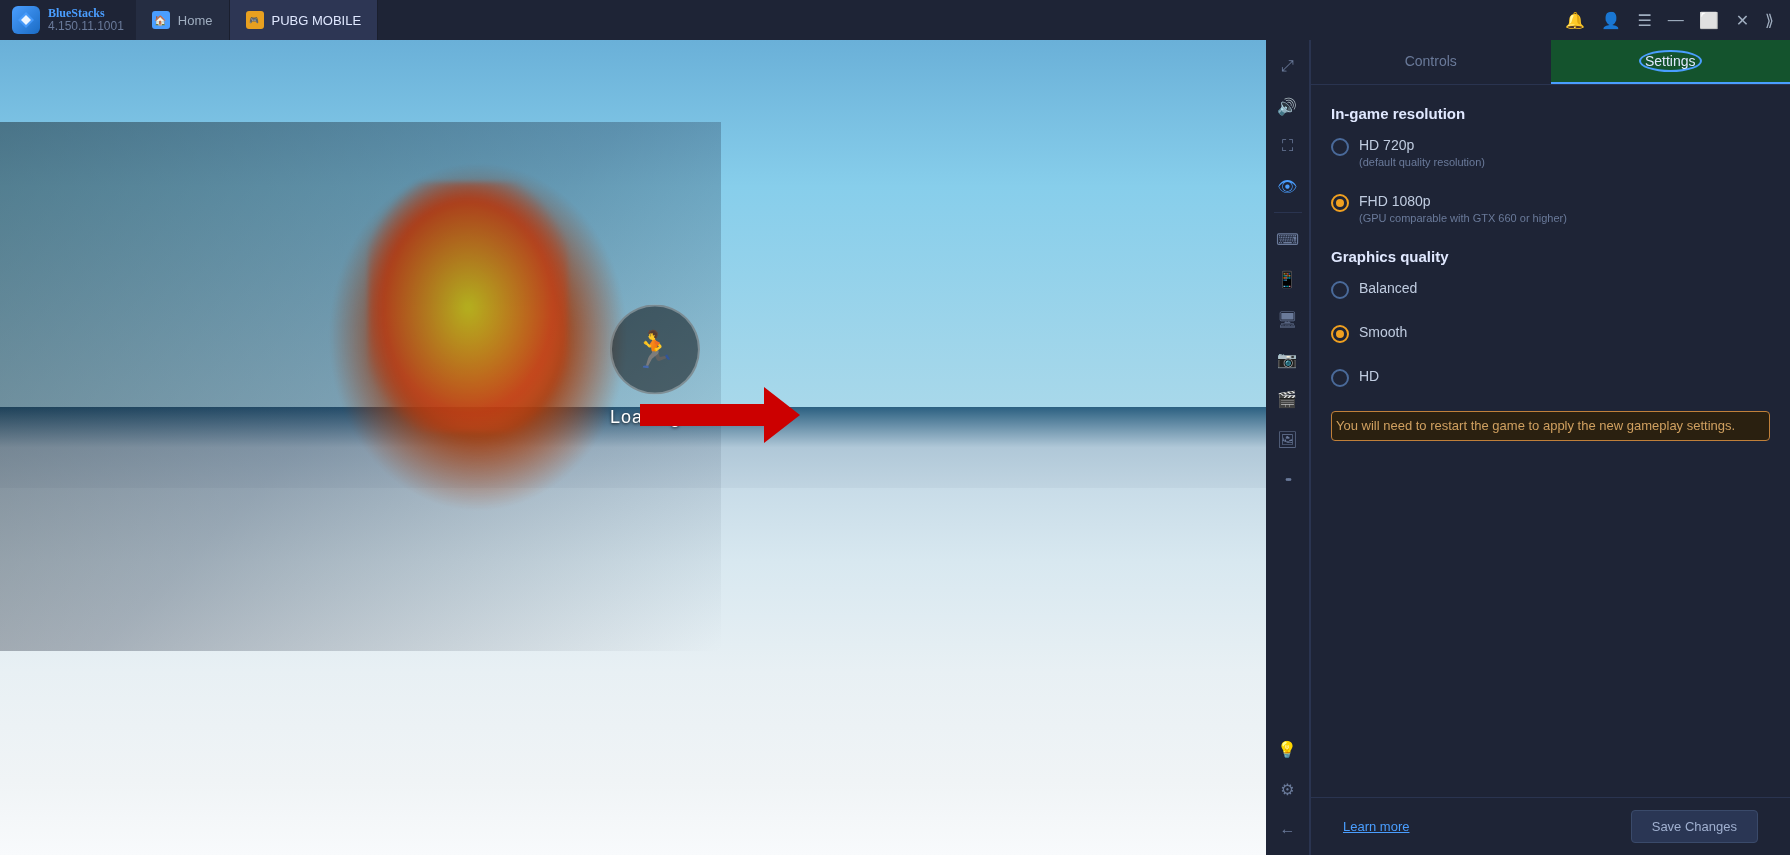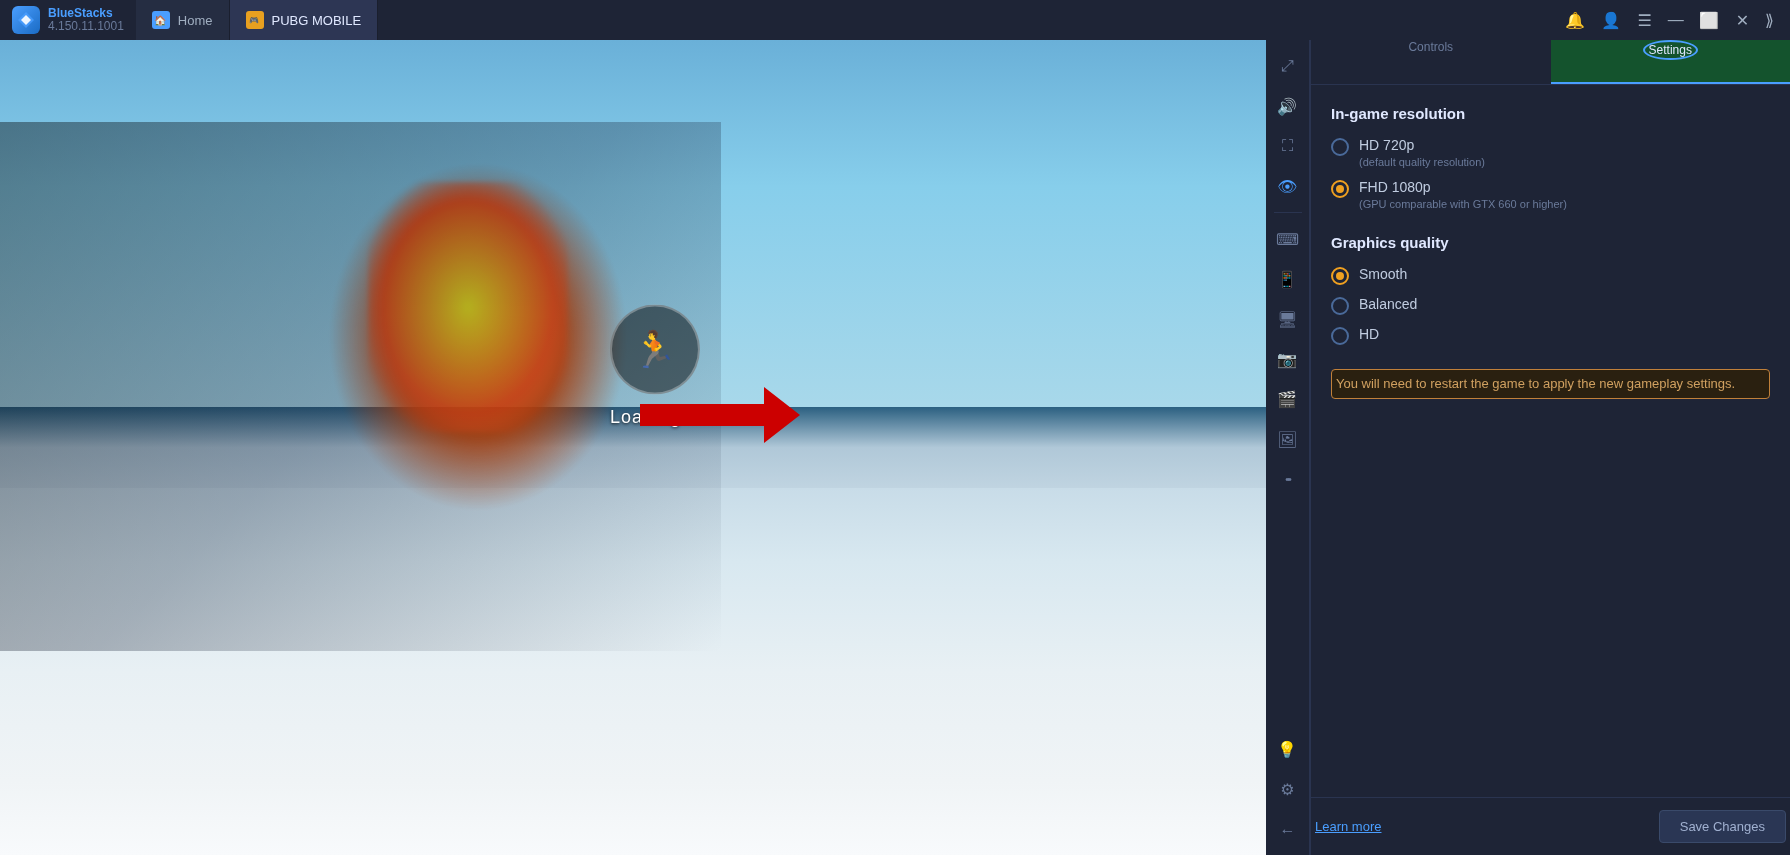--- a/index.html
+++ b/index.html
@@ -34,20 +34,21 @@
     }
     .logo-text {
       display: flex;
       flex-direction: column;
       line-height: 1.1;
     }
     .logo-name {
       color: #4a9eff;
       font-size: 12px;
       font-weight: bold;
+      font-family: Liberation Serif, serif;
     }
     .logo-version {
       color: #6a7a9a;
       font-size: 12px;
     }
     .tab {
       height: 40px;
       display: flex;
       align-items: center;
       padding: 0 16px;
@@ -258,23 +259,23 @@
     }
     .settings-tabs {
       display: flex;
       border-bottom: 1px solid #2a3450;
       flex-shrink: 0;
     }
     .settings-tab {
       flex: 1;
       height: 44px;
       display: flex;
-      align-items: flex-start;
+      align-items: center;
       justify-content: center;
-      font-size: 12px;
+      font-size: 14px;
       color: #6a7a9a;
       cursor: pointer;
       border-bottom: 2px solid transparent;
     }
     .settings-tab.active {
       color: #e0e8ff;
       border-bottom: 2px solid #4a9eff;
       background: #14532d;
     }
     .settings-tab-circle {
@@ -290,21 +291,21 @@
     }
     .section-title {
       color: #e0e8ff;
       font-size: 15px;
       font-weight: 600;
       margin-bottom: 14px;
     }
     .radio-group {
       display: flex;
       flex-direction: column;
-      gap: 10px;
+      gap: 24px;
       margin-bottom: 24px;
     }
     .radio-item {
       display: flex;
       align-items: flex-start;
       gap: 10px;
       cursor: pointer;
     }
     .radio-outer {
       width: 18px;
@@ -347,21 +348,21 @@
     .warning-text {
       color: #d0a060;
       font-size: 13px;
       line-height: 1.5;
     }
 
     .settings-footer {
       display: flex;
       align-items: center;
       justify-content: space-between;
-      padding: 12px 4px;
+      padding: 12px 32px;
       border-top: 1px solid #2a3450;
       flex-shrink: 0;
     }
     .learn-more {
       color: #4a9eff;
       font-size: 13px;
       cursor: pointer;
       text-decoration: underline;
     }
     .save-btn {
@@ -499,33 +500,33 @@
         </div>
 
 
       </div>
 
       <div class="section-title">Graphics quality</div>
       <div class="radio-group">
 
 
         <div class="radio-item">
+          <div class="radio-outer"></div>
+          <div class="radio-label">Balanced</div>
+        </div>
+
+        <div class="radio-item">
           <div class="radio-outer selected">
             <div class="radio-inner"></div>
           </div>
           <div class="radio-label">Smooth</div>
         </div>
 
         <div class="radio-item">
           <div class="radio-outer"></div>
-          <div class="radio-label">Balanced</div>
-        </div>
-
-        <div class="radio-item">
-          <div class="radio-outer"></div>
           <div class="radio-label">HD</div>
         </div>
 
       </div>
 
       <div class="warning-box">
         <div class="warning-text">You will need to restart the game to apply the new gameplay settings.</div>
       </div>
 
     </div>

